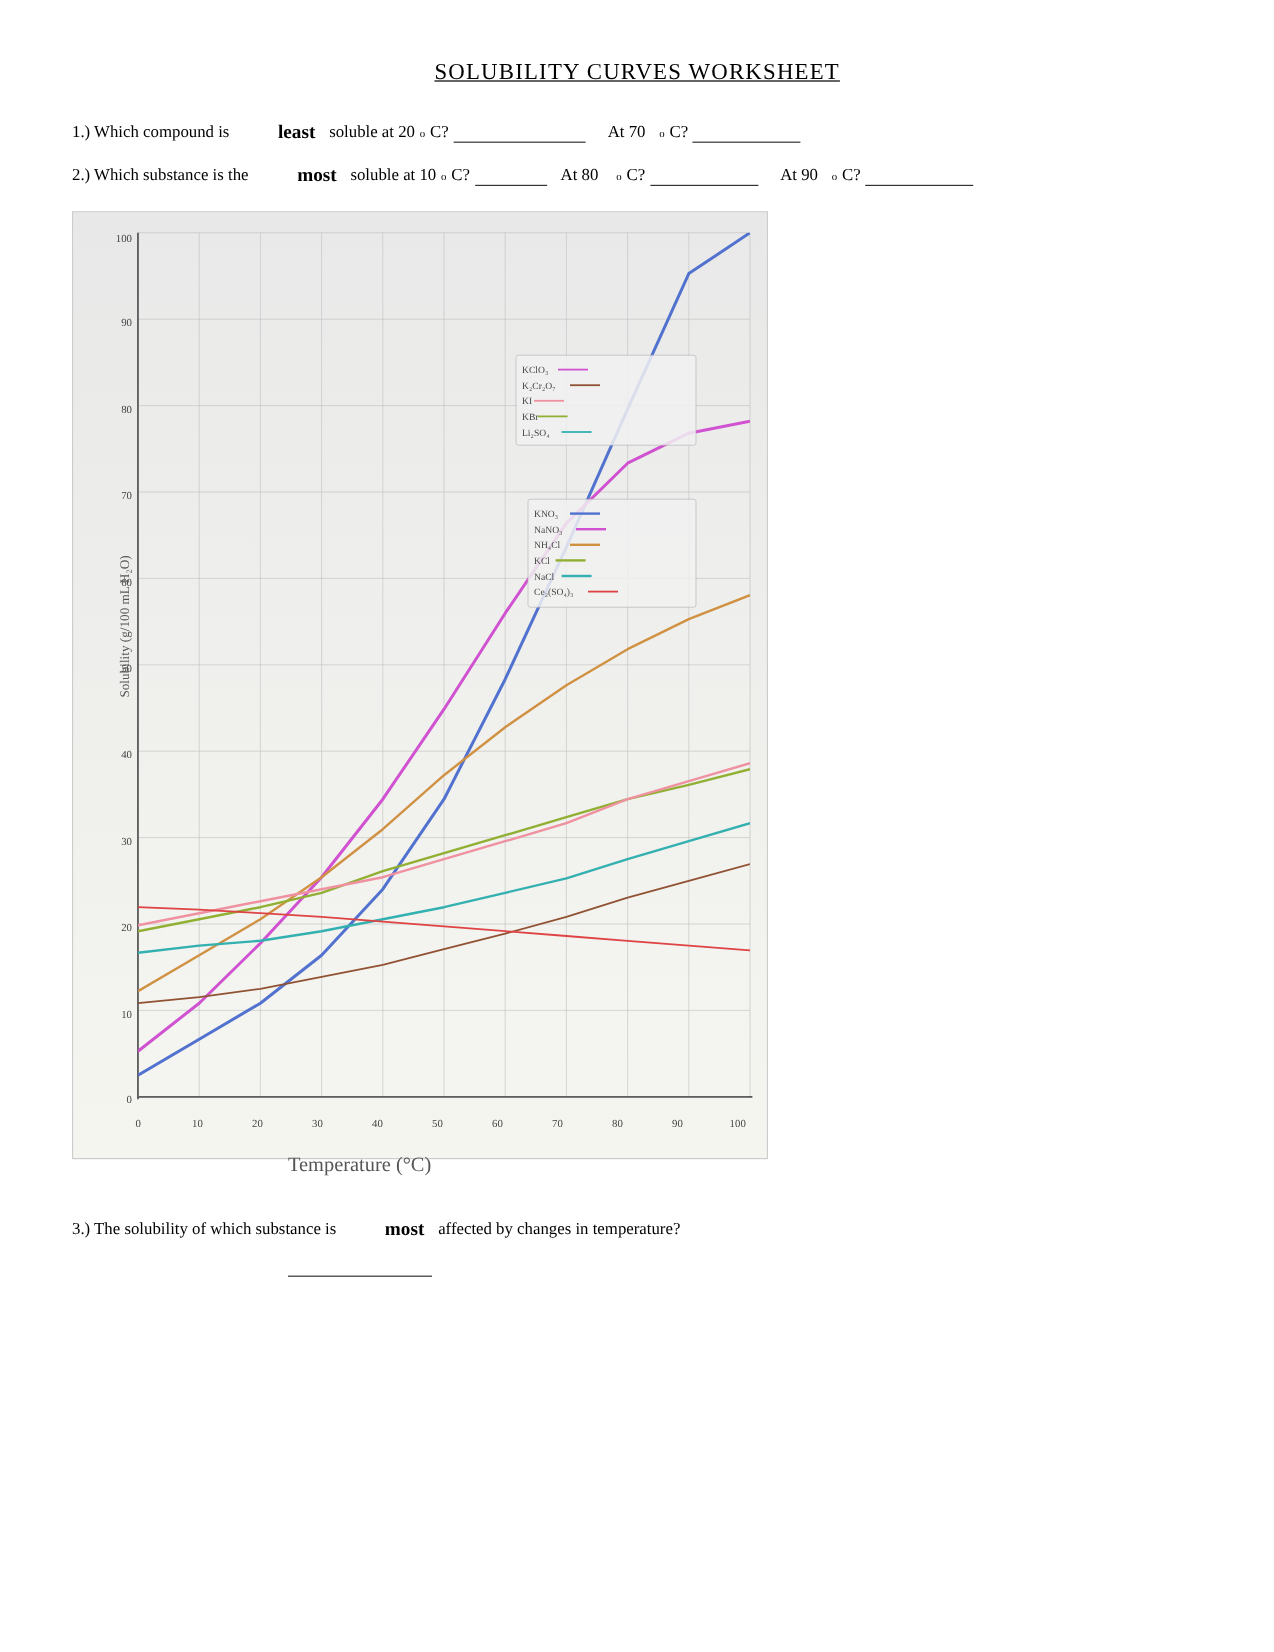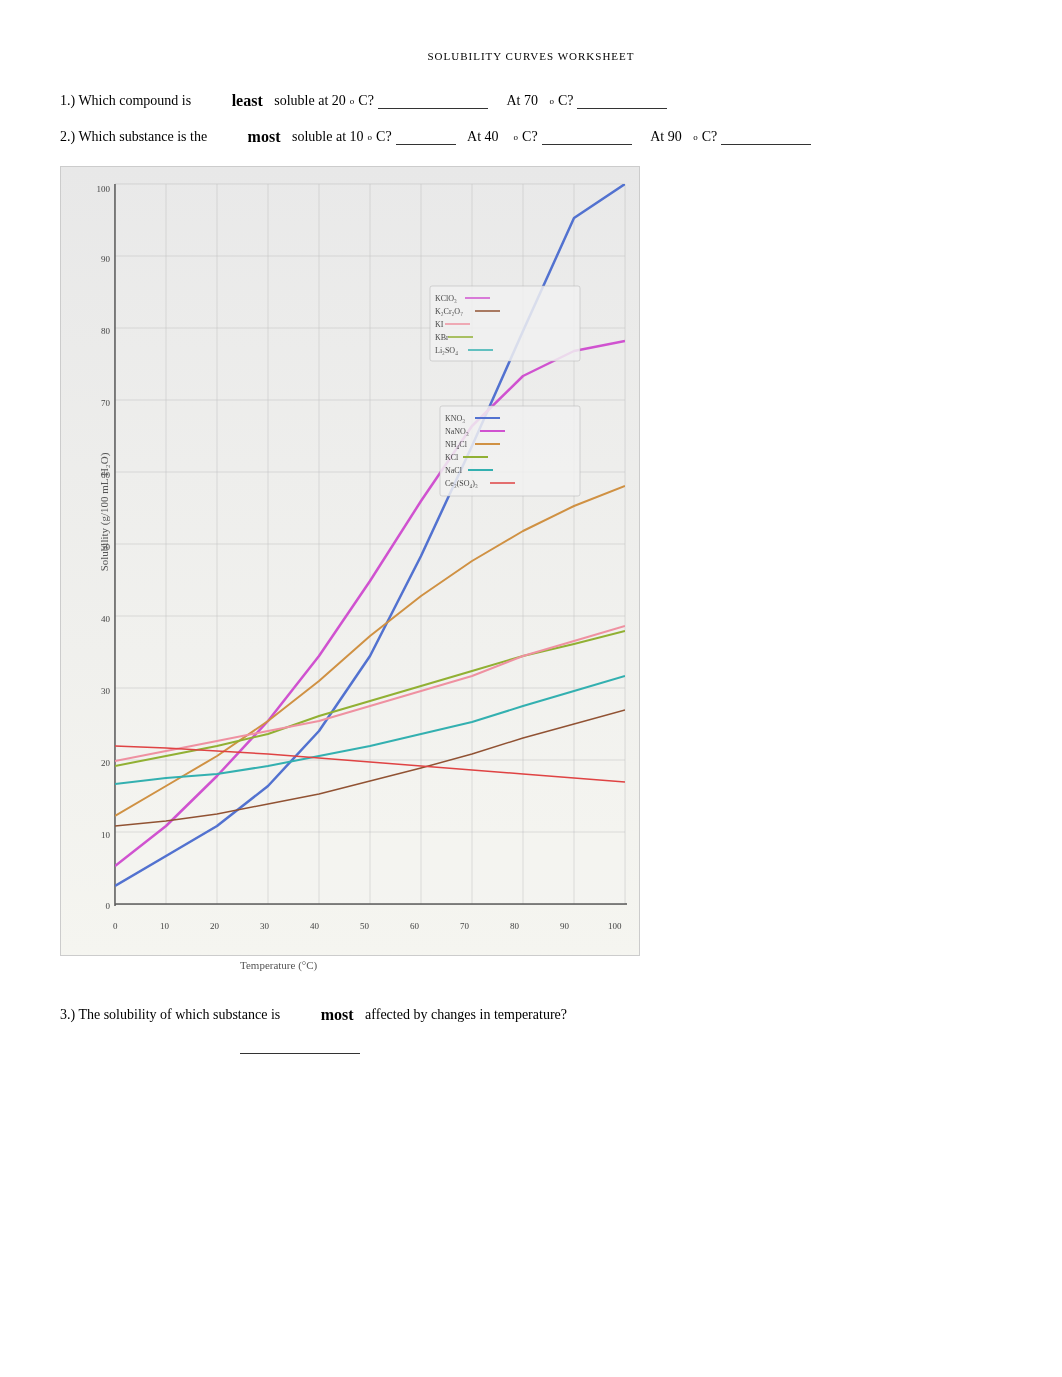--- a/index.html
+++ b/index.html
@@ -13,23 +13,24 @@
     }
     .page {
       width: 1062px;
       min-height: 1377px;
       background: #ffffff;
       padding: 50px 60px 60px 60px;
       position: relative;
     }
     .title {
       text-align: center;
-      font-size: 11px;
+      font-size: 19px;
       font-weight: normal;
       letter-spacing: 1px;
+      text-decoration: underline;
       margin-bottom: 30px;
     }
     .question-row {
       font-size: 14px;
       margin-bottom: 18px;
       display: flex;
       align-items: center;
       flex-wrap: wrap;
       gap: 4px;
     }
@@ -130,21 +131,21 @@
   </div>
 
   <div class="question-row">
     <span>2.) Which substance is the</span>
     &nbsp;
     <span class="bold-word">most</span>
     &nbsp;
     <span>soluble at 10</span><sup>o</sup><span>C?</span>
     <span class="blank blank-short"></span>
     &nbsp;
-    <span>At 40</span>&nbsp;&nbsp;<sup>o</sup><span>C?</span>
+    <span>At 80</span>&nbsp;&nbsp;<sup>o</sup><span>C?</span>
     <span class="blank blank-medium"></span>
     &nbsp;&nbsp;&nbsp;
     <span>At 90</span>&nbsp;<sup>o</sup><span>C?</span>
     <span class="blank blank-medium"></span>
   </div>
 
   <div class="chart-container">
     <div class="chart-bg"></div>
 
     <span class="y-label" style="top: 18px;">100</span>
@@ -164,21 +165,21 @@
     <span class="x-label" style="left: 150px;">20</span>
     <span class="x-label" style="left: 200px;">30</span>
     <span class="x-label" style="left: 250px;">40</span>
     <span class="x-label" style="left: 300px;">50</span>
     <span class="x-label" style="left: 350px;">60</span>
     <span class="x-label" style="left: 400px;">70</span>
     <span class="x-label" style="left: 450px;">80</span>
     <span class="x-label" style="left: 500px;">90</span>
     <span class="x-label" style="left: 548px;">100</span>
 
-    <span class="axis-label-x" style="bottom: 15px; left: 180px; position: absolute; font-size: 11px; color: #555;">Temperature (°C)</span>
+    <span class="axis-label-x" style="bottom: 15px; left: 180px; position: absolute; font-size: 17px; color: #555;">Temperature (°C)</span>
 
     <svg class="chart-svg" viewBox="0 0 580 790">
 
       <defs>
         <clipPath id="chartClip">
           <rect x="55" y="18" width="510" height="720"></rect>
         </clipPath>
       </defs>
 
       <line x1="55" y1="18" x2="565" y2="18" stroke="#bbb" stroke-width="0.5"></line>

